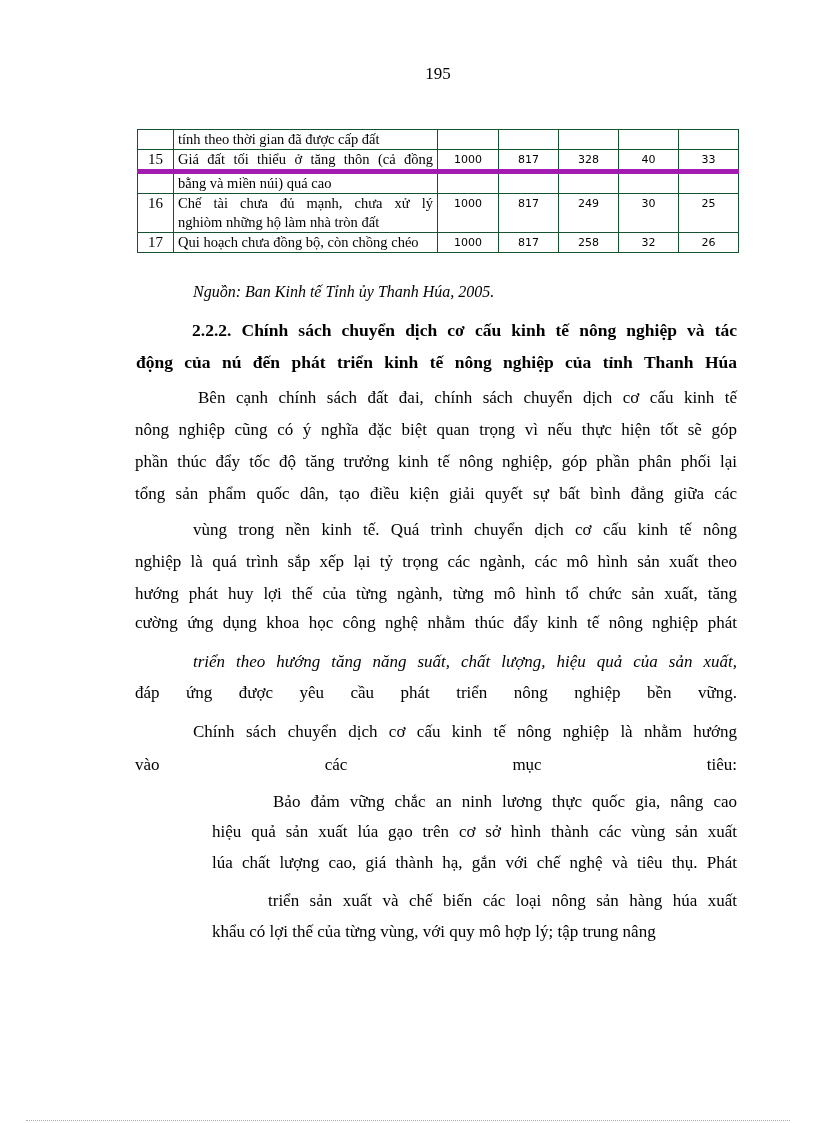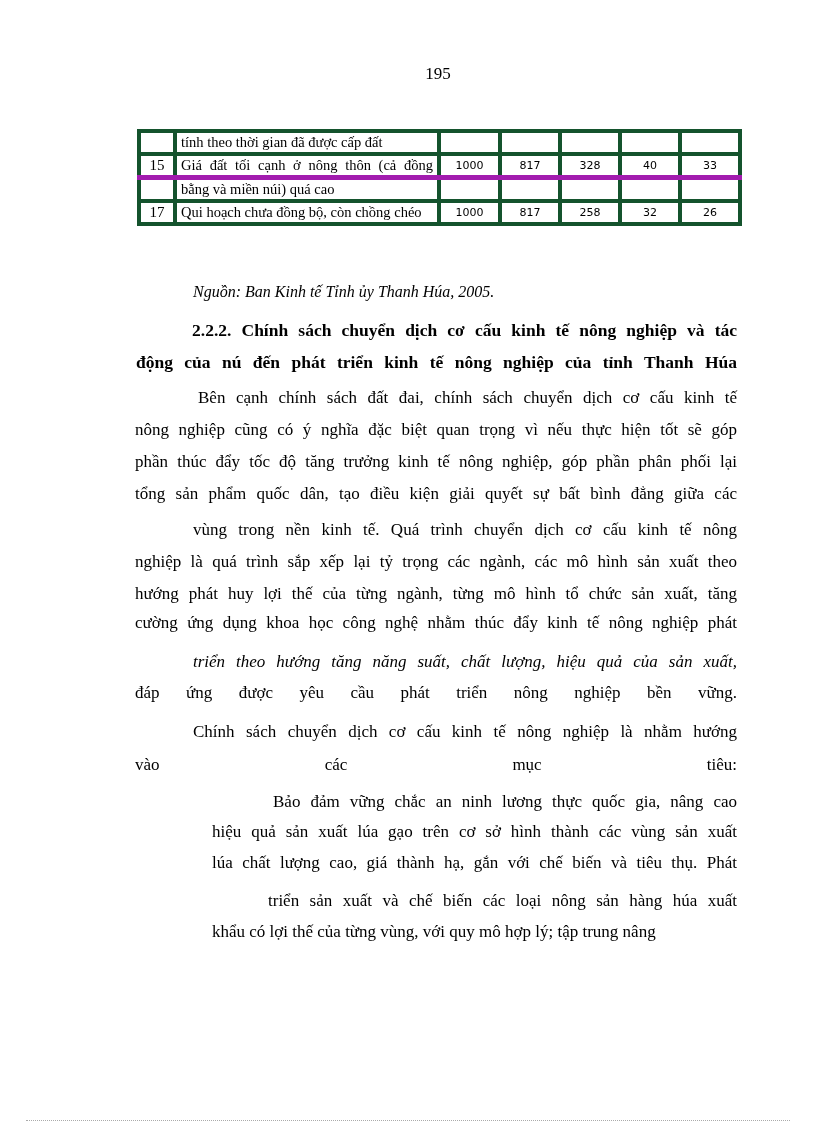--- a/index.html
+++ b/index.html
@@ -6,21 +6,21 @@
   body { width: 816px; height: 1123px; position: relative; overflow: hidden;
          font-family: "Liberation Serif", "DejaVu Serif", serif; color: #000; }
 
   .page-number { position: absolute; top: 64px; left: 0; width: 816px; text-align: center;
                  font-size: 17px; padding-left: 60px; box-sizing: border-box; }
 
   
   .data-table { position: absolute; left: 137px; top: 129px; width: 601px;
                 border-collapse: collapse; table-layout: fixed;
                 font-family: "Liberation Serif", serif; font-size: 14.5px; }
-  .data-table td { border: 4px solid #14532d; padding: 0 4px; vertical-align: top;
+  .data-table td { border: 1px solid #14532d; padding: 0 4px; vertical-align: top;
                    line-height: 19px; height: 19px; white-space: nowrap; overflow: hidden; }
   .data-table td.num { text-align: center; font-family: "DejaVu Sans", sans-serif; font-size: 11px; }
   .data-table td.idx { text-align: center; font-size: 15px; }
   .data-table td.desc { text-align: justify; }
   .data-table tr.thick-top td { border-top: 5px solid #a21caf; }
   .data-table tr.tall td { height: 38px; }
   .desc .line { display: block; text-align: justify; text-align-last: justify; }
   .desc .line.last { text-align-last: left; }
 
   .source-note { position: absolute; left: 193px; top: 283px; font-style: italic; font-size: 16px; }
@@ -57,38 +57,50 @@
         </td>
       <td class="num"></td>
       <td class="num"></td>
       <td class="num"></td>
       <td class="num"></td>
       <td class="num"></td>
     </tr>
     <tr>
       <td class="idx">15</td>
       <td class="desc">
-          <span class="line">Giá đất tối cạnh ở nông thôn (cả đồng</span>
+          <span class="line">Giá đất tối thiểu ở tăng thôn (cả đồng</span>
         </td>
       <td class="num">1000</td>
       <td class="num">817</td>
       <td class="num">328</td>
       <td class="num">40</td>
       <td class="num">33</td>
     </tr>
     <tr class="thick-top">
       <td class="idx"></td>
       <td class="desc">
           <span class="line last">bằng và miền núi) quá cao</span>
         </td>
       <td class="num"></td>
       <td class="num"></td>
       <td class="num"></td>
       <td class="num"></td>
       <td class="num"></td>
+    </tr>
+    <tr class="tall">
+      <td class="idx">16</td>
+      <td class="desc">
+        <span class="line">Chế tài chưa đủ mạnh, chưa xử lý</span>
+        <span class="line last">nghiòm những hộ làm nhà tròn đất</span>
+      </td>
+      <td class="num">1000</td>
+      <td class="num">817</td>
+      <td class="num">249</td>
+      <td class="num">30</td>
+      <td class="num">25</td>
     </tr>
     <tr>
       <td class="idx">17</td>
       <td class="desc">
           <span class="line last">Qui hoạch chưa đồng bộ, còn chồng chéo</span>
         </td>
       <td class="num">1000</td>
       <td class="num">817</td>
       <td class="num">258</td>
       <td class="num">32</td>
@@ -112,18 +124,18 @@
     <div class="para-line" style="left: 193px; top: 520px; width: 544px;">vùng trong nền kinh tế. Quá trình chuyển dịch cơ cấu kinh tế nông</div>
     <div class="para-line" style="left: 135px; top: 552px; width: 602px;">nghiệp là quá trình sắp xếp lại tỷ trọng các ngành, các mô hình sản xuất theo</div>
     <div class="para-line" style="left: 135px; top: 584px; width: 602px;">hướng phát huy lợi thế của từng ngành, từng mô hình tổ chức sản xuất, tăng</div>
     <div class="para-line" style="left: 135px; top: 613px; width: 602px;">cường ứng dụng khoa học công nghệ nhằm thúc đẩy kinh tế nông nghiệp phát</div>
     <div class="para-line" style="left: 193px; top: 652px; width: 544px; font-style: italic;">triển theo hướng tăng năng suất, chất lượng, hiệu quả của sản xuất,</div>
     <div class="para-line" style="left: 135px; top: 683px; width: 602px;">đáp ứng được yêu cầu phát triển nông nghiệp bền vững.</div>
     <div class="para-line" style="left: 193px; top: 722px; width: 544px;">Chính sách chuyển dịch cơ cấu kinh tế nông nghiệp là nhằm hướng</div>
     <div class="para-line" style="left: 135px; top: 755px; width: 602px;">vào các mục tiêu:</div>
     <div class="para-line" style="left: 273px; top: 792px; width: 464px;">Bảo đảm vững chắc an ninh lương thực quốc gia, nâng cao</div>
     <div class="para-line" style="left: 212px; top: 822px; width: 525px;">hiệu quả sản xuất lúa gạo trên cơ sở hình thành các vùng sản xuất</div>
-    <div class="para-line" style="left: 212px; top: 853px; width: 525px;">lúa chất lượng cao, giá thành hạ, gắn với chế biến và tiêu thụ. Phát</div>
+    <div class="para-line" style="left: 212px; top: 853px; width: 525px;">lúa chất lượng cao, giá thành hạ, gắn với chế nghệ và tiêu thụ. Phát</div>
     <div class="para-line" style="left: 268px; top: 891px; width: 469px;">triển sản xuất và chế biến các loại nông sản hàng húa xuất</div>
     <div class="para-line" style="left: 212px; top: 922px; width: 500px; text-align-last: left;">khẩu có lợi thế của từng vùng, với quy mô hợp lý; tập trung nâng</div>
   </div>
 
 <div class="bottom-rule"></div>
 
 </body></html>

